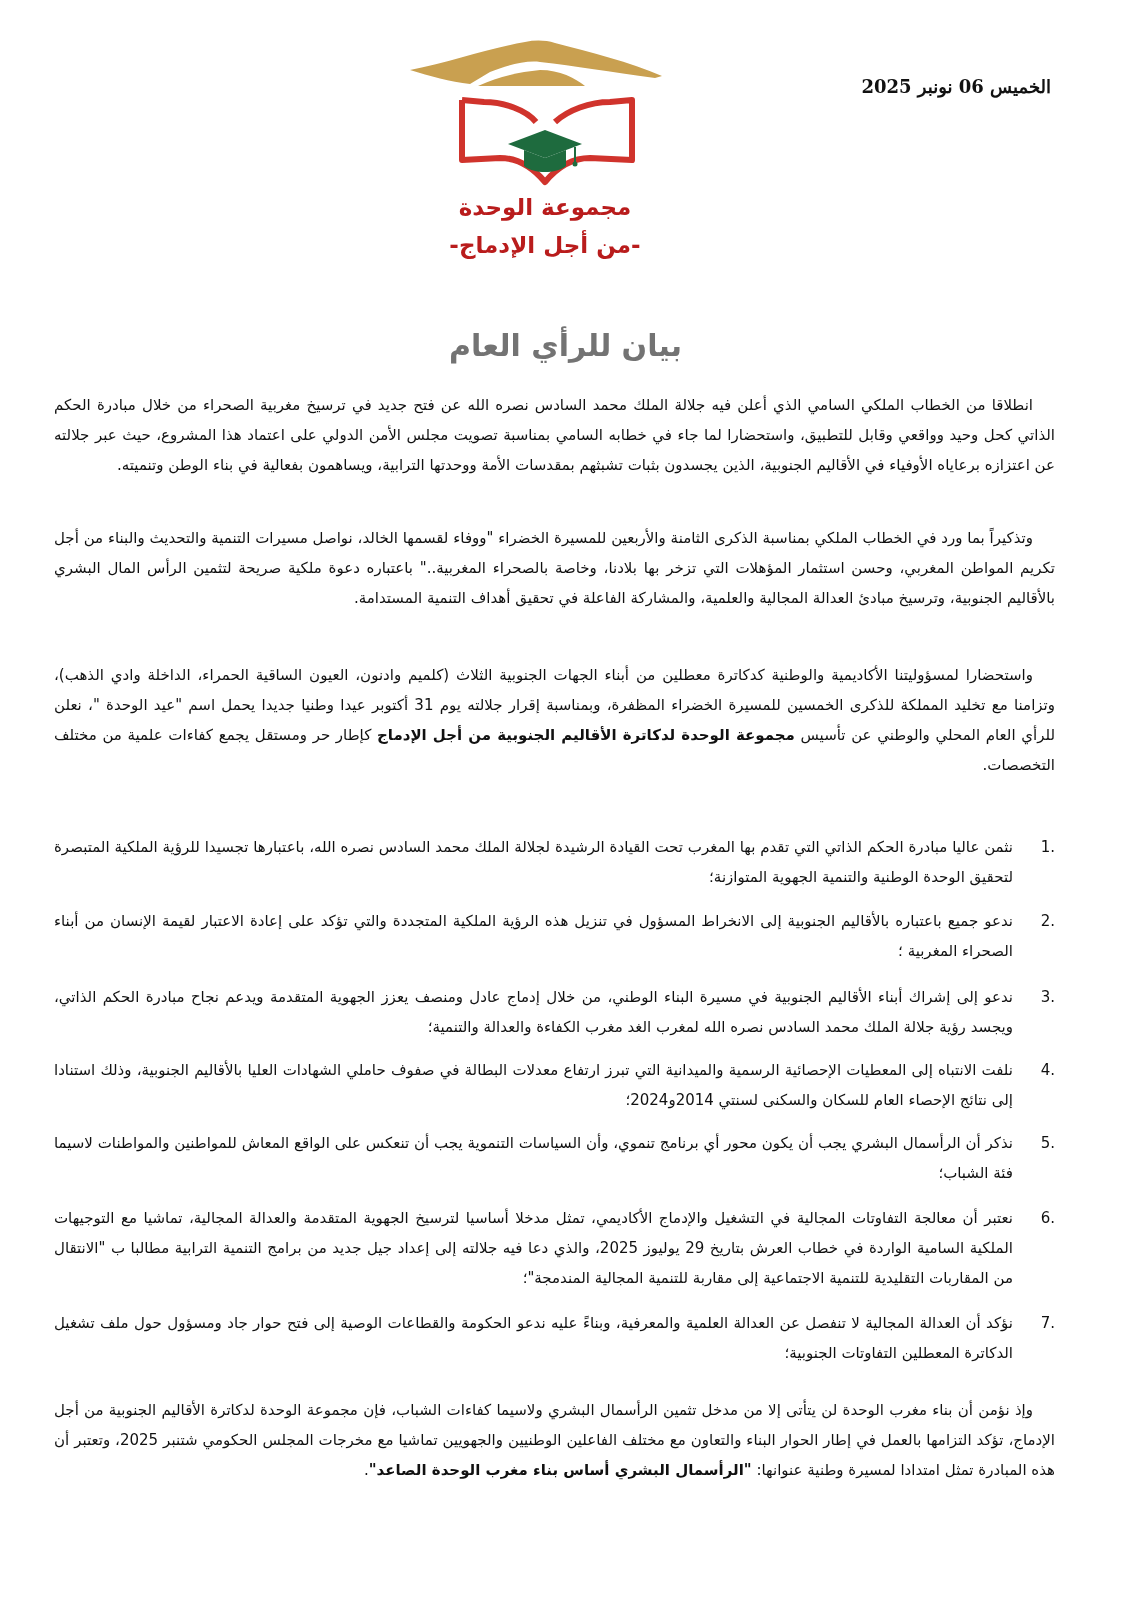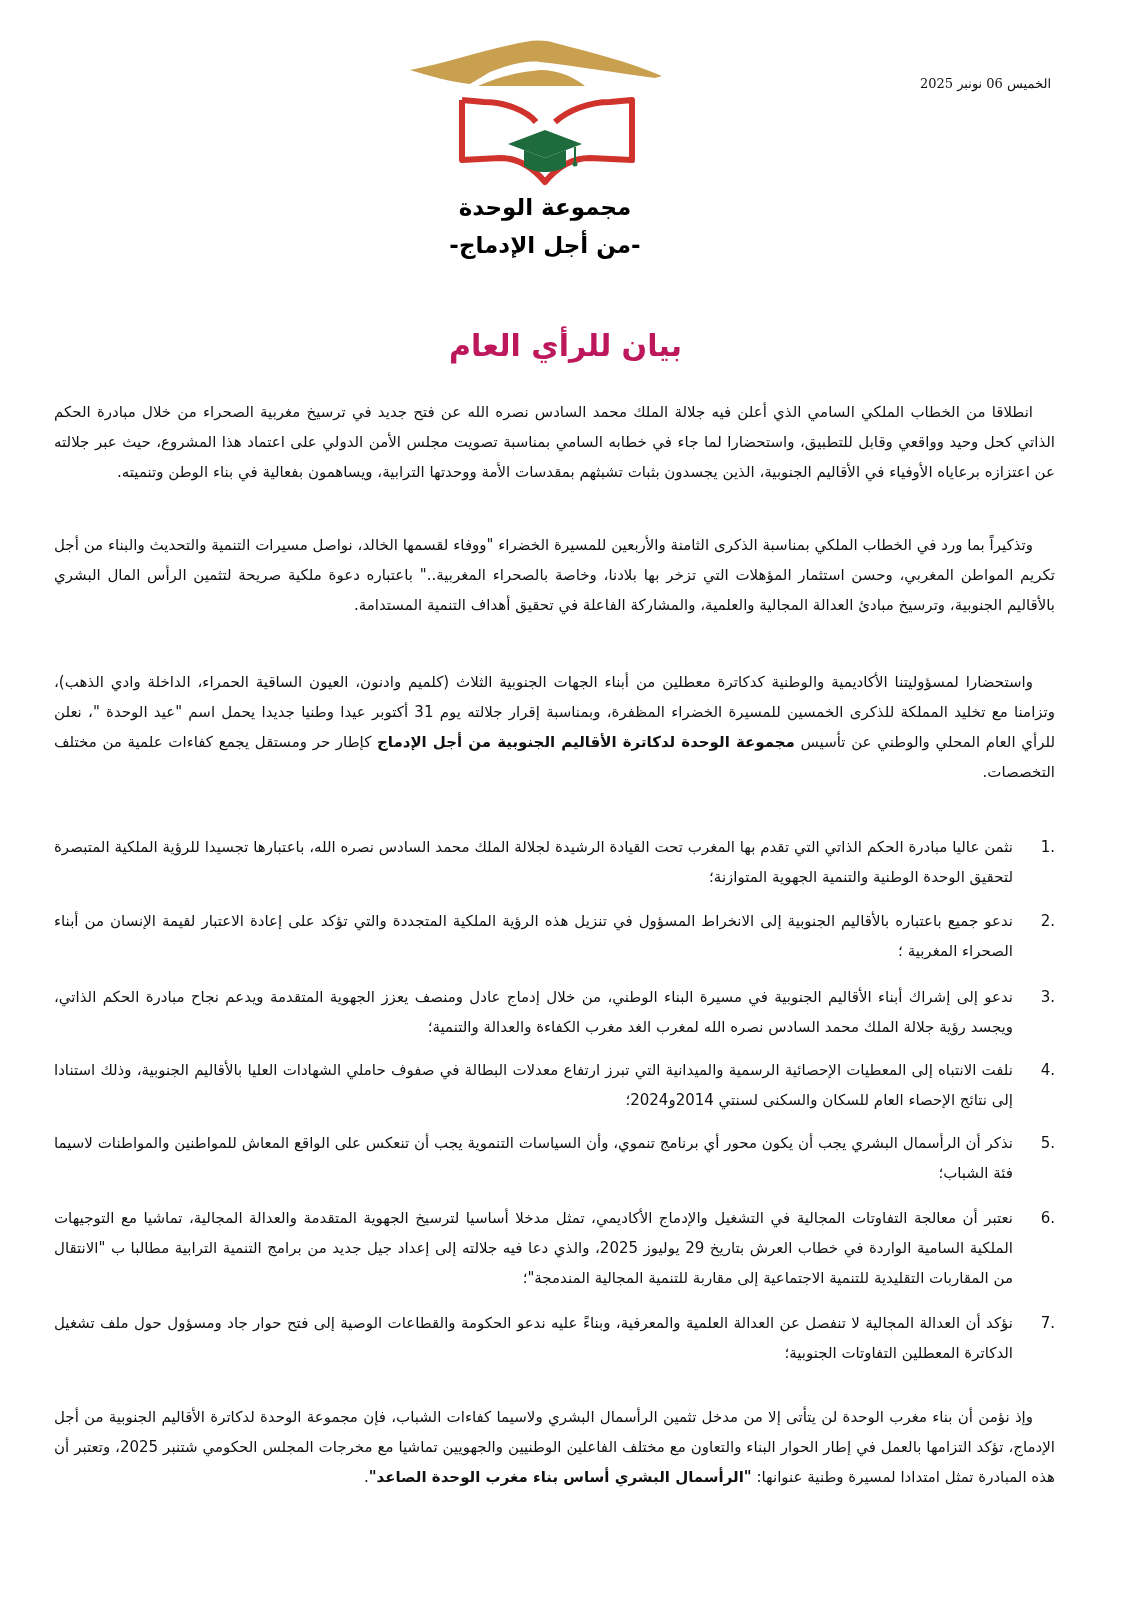--- a/index.html
+++ b/index.html
@@ -10,22 +10,22 @@
       color: #111111;
       overflow: hidden;
     }
     .page { position: absolute; left: 0; top: 0; width: 1131px; height: 1600px; }
 
     .date {
       position: absolute;
       top: 76px;
       right: 80px;
       font-family: "DejaVu Serif", "Liberation Serif", serif;
-      font-weight: normal;
-      font-size: 13px;
+      font-weight: bold;
+      font-size: 18px;
       direction: rtl;
       color: #111;
     }
 
     .logo {
       position: absolute;
       left: 410px;
       top: 40px;
       width: 270px;
       height: 150px;
@@ -33,48 +33,48 @@
 
     .org-name {
       position: absolute;
       left: 350px;
       top: 188px;
       width: 390px;
       text-align: center;
       direction: rtl;
       font-family: "DejaVu Sans", sans-serif;
       font-weight: bold;
-      color: #000000;
+      color: #b91c1c;
     }
     .org-name div { font-size: 23px; line-height: 38px; }
 
     .title {
       position: absolute;
       top: 328px;
       left: 0;
       width: 1131px;
       text-align: center;
       direction: rtl;
       font-size: 30px;
       font-weight: bold;
-      color: #be185d;
+      color: #737373;
     }
 
     .body-text {
       position: absolute;
       right: 76px;
       left: 54px;
       direction: rtl;
       text-align: justify;
       font-family: "DejaVu Sans", "Liberation Sans", sans-serif;
       font-size: 15px;
       line-height: 30px;
       color: #111;
     }
-    .para { text-indent: 22px; margin-top: 7px; }
+    .para { text-indent: 22px; }
     .para b { font-weight: bold; }
 
     .p1 { top: 390px; }
     .p2 { top: 523px; }
     .p3 { top: 660px; }
     .intro { top: 788px; }
 
     .list {
       position: absolute;
       right: 76px;

